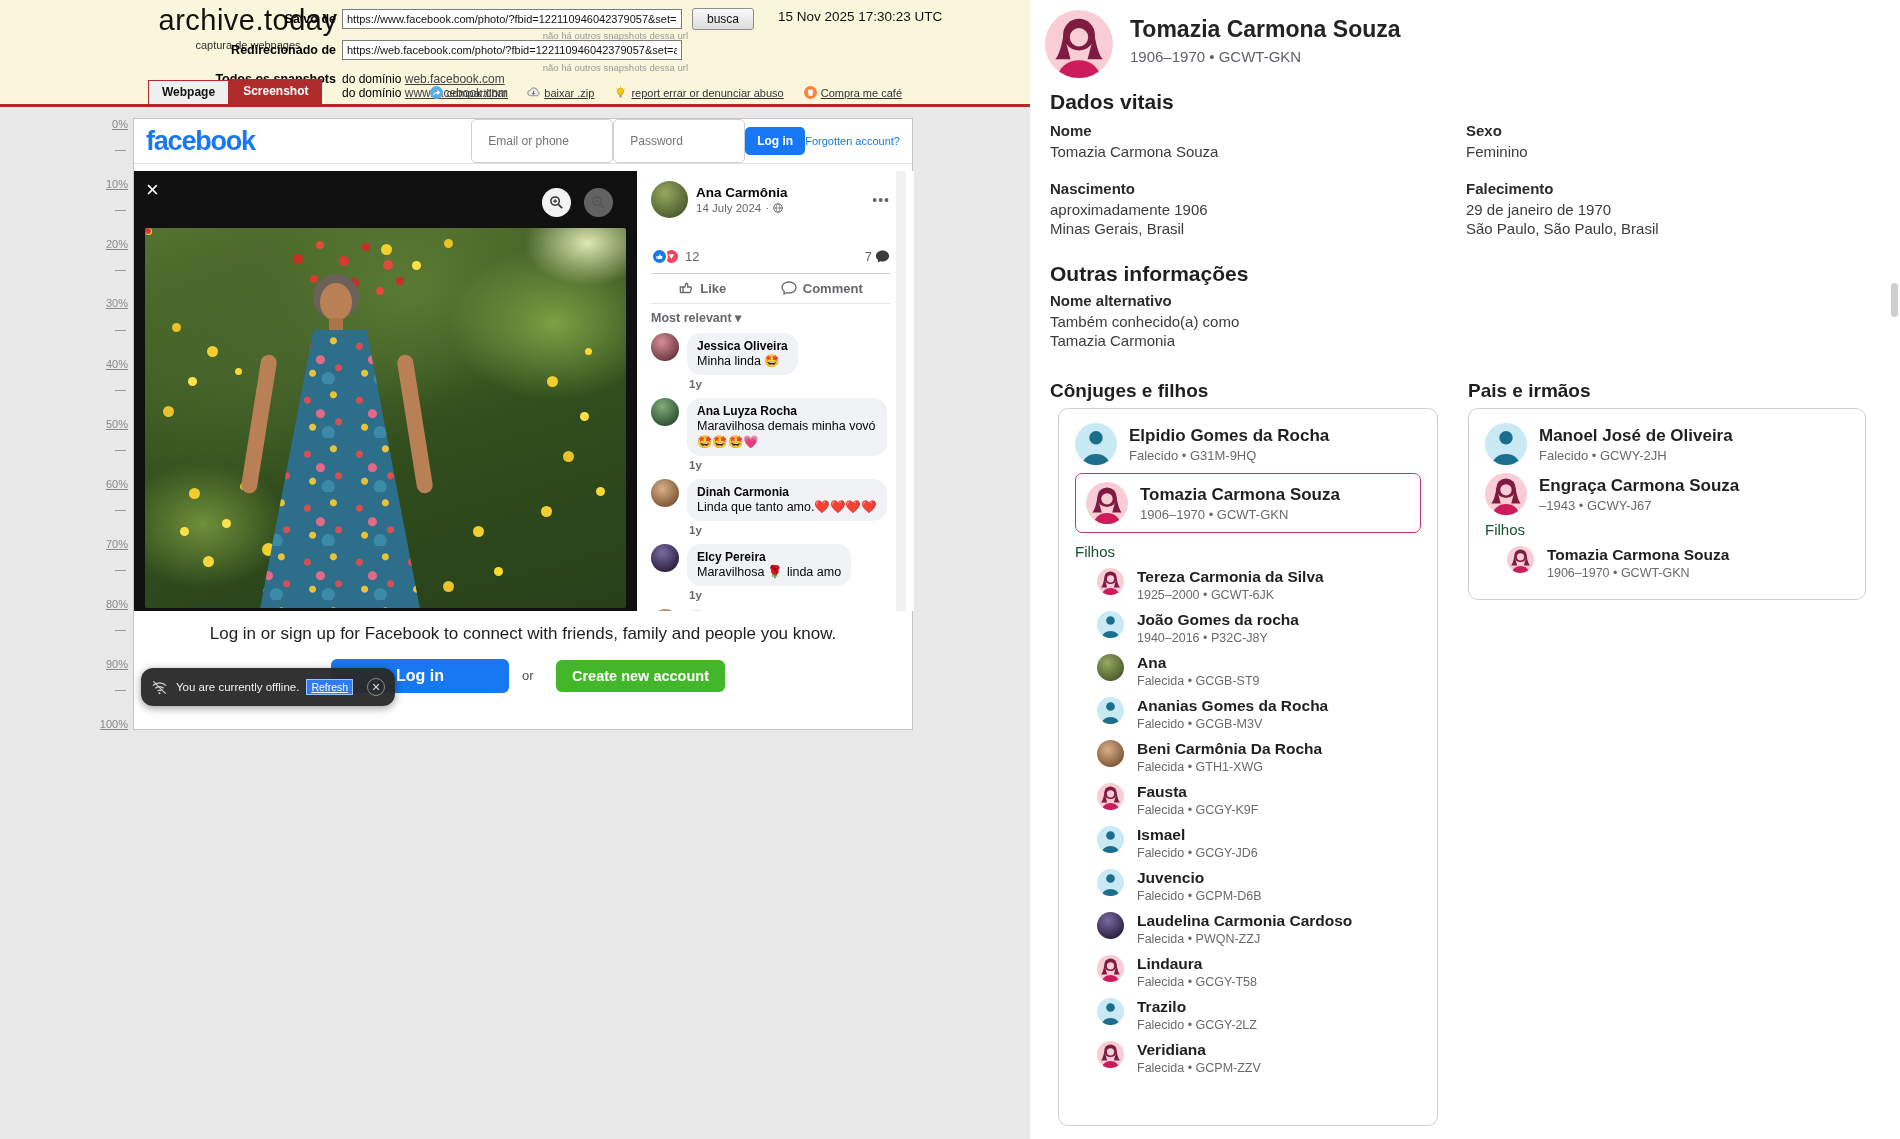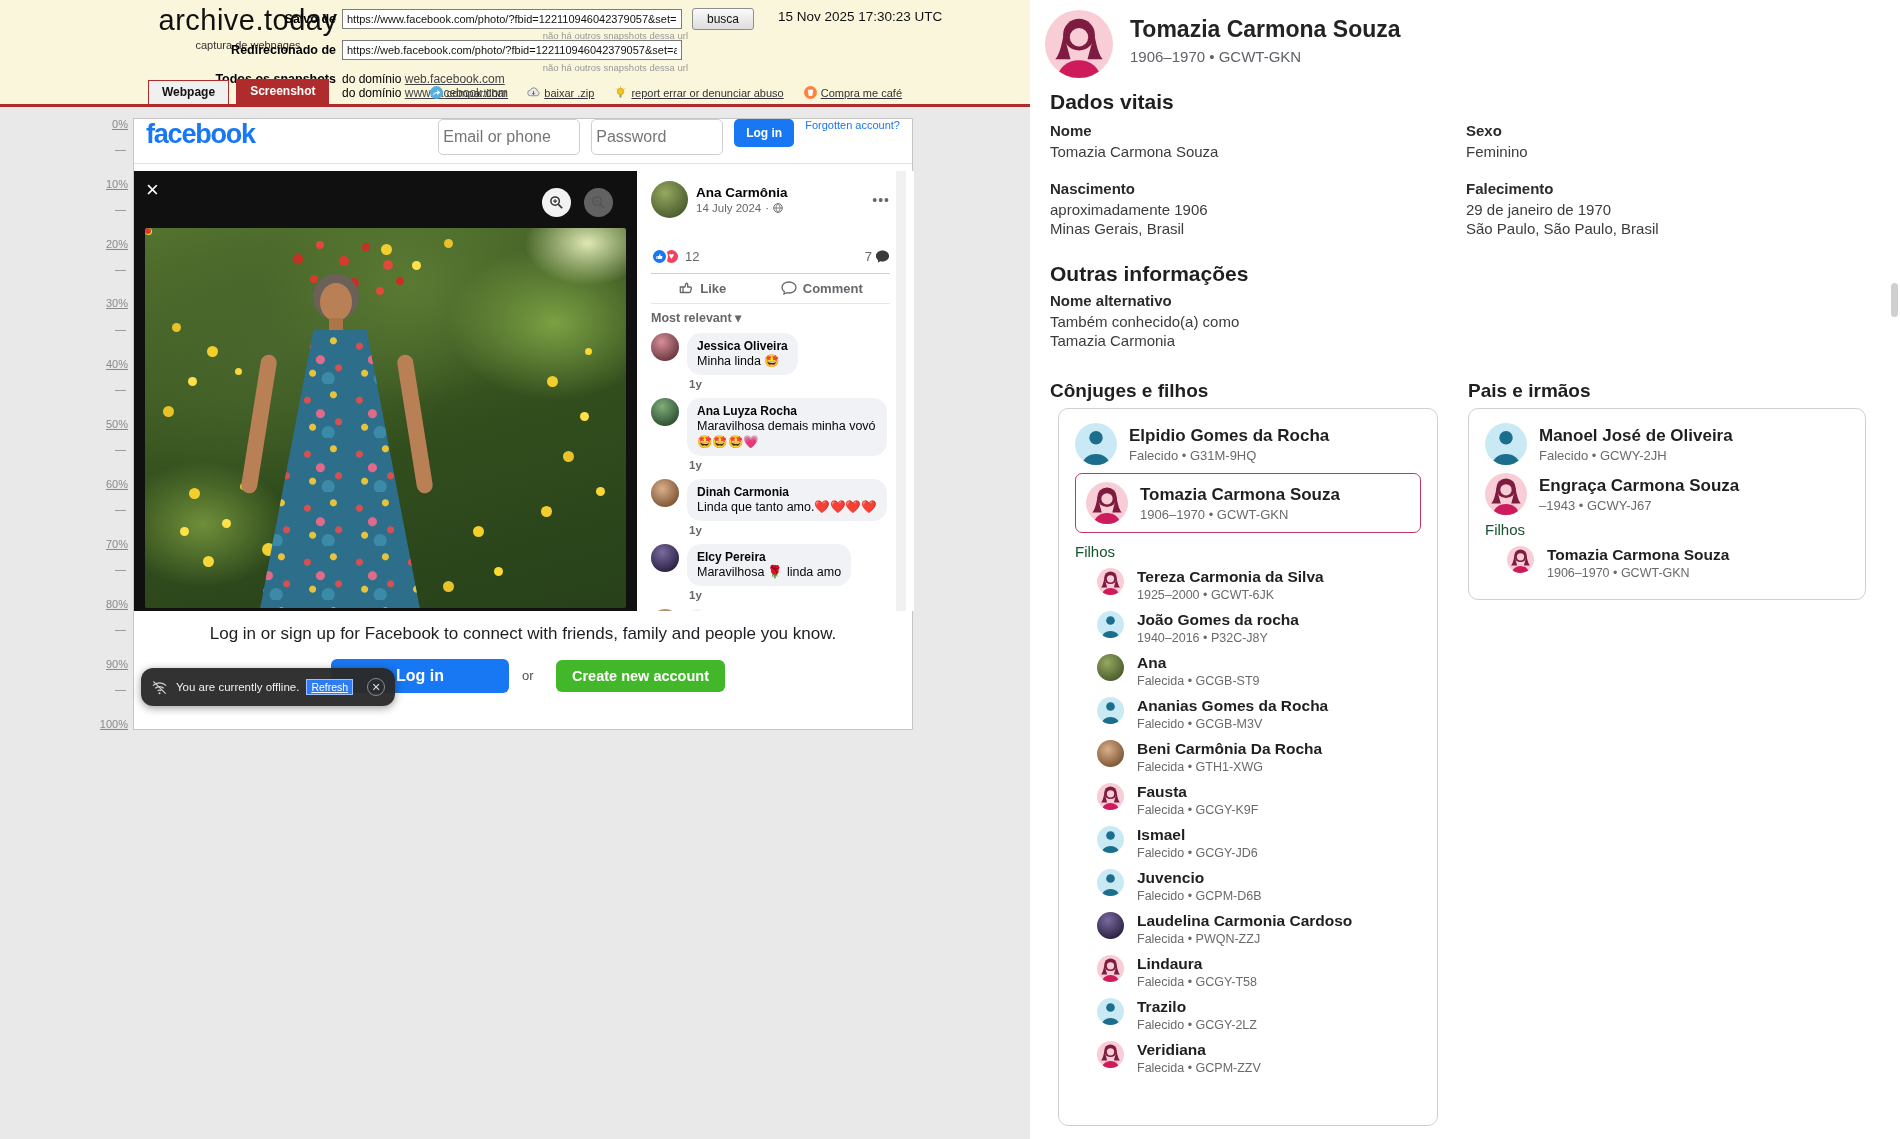--- a/index.html
+++ b/index.html
@@ -17,41 +17,41 @@
   .arch-logo .t{font-size:29px;color:#111;letter-spacing:.5px}
   .arch-logo .s{font-size:11px;color:#333;margin-top:2px}
   .frm-row{position:absolute;left:0;display:flex;align-items:center}
   .frm-label{width:342px;text-align:right;font-weight:bold;font-size:12.5px;padding-right:6px;color:#000}
   .frm-input{width:340px;height:20px;border:1px solid #7b7b7b;background:#fff;font-size:11px;padding:0 4px;color:#111;font-family:"Liberation Sans",sans-serif}
   .busca{margin-left:10px;height:22px;padding:0 14px;font-size:12px;background:linear-gradient(#fafafa,#ddd);border:1px solid #8e8e8e;border-radius:3px;color:#111}
   .arch-date{position:absolute;left:778px;top:9px;font-size:13.5px;color:#111}
   .no-snap{position:absolute;left:348px;width:340px;text-align:right;font-size:9.5px;color:#999}
   .dom-block{font-size:12px;line-height:14px;color:#000}
   .dom-block a{color:#444;text-decoration:underline;cursor:pointer}
-  .arch-tabs{position:absolute;left:148px;bottom:3px;display:flex;gap:7px;align-items:flex-end}
+  .arch-tabs{position:absolute;left:148px;bottom:3px;display:flex;align-items:flex-end}
   .tab{padding:4px 13px 5px;font-size:12px;font-weight:bold;cursor:pointer}
   .tab.active{background:#F0F0F0;border:1px solid var(--red);border-bottom:none;color:#111;margin-bottom:-3px;padding-bottom:8px}
   .tab.inactive{background:var(--red);color:#fff;border:1px solid var(--red)}
   .arch-line{position:absolute;left:0;right:0;bottom:0;height:3px;background:var(--red)}
   .arch-links{position:absolute;right:128px;bottom:8px;display:flex;gap:20px;align-items:center}
   .alink{display:flex;gap:4px;align-items:center;font-size:11px;color:#333;text-decoration:underline;cursor:pointer}
   .alink svg{width:13px;height:13px}
 
   .arch-content{position:absolute;left:0;top:107px;width:1030px;height:1032px;background:var(--gray)}
 
   
   .ruler{position:absolute;left:96px;top:11px;width:32px}
   .ruler-label{position:absolute;right:0;font-size:11px;color:#8a8a8a;text-decoration:underline;cursor:pointer}
   .ruler-dash{position:absolute;right:2px;width:11px;border-top:1px solid #9a9a9a}
 
   
   .fb-box{position:absolute;left:133px;top:11px;width:780px;height:612px;background:#fff;border:1px solid #c6c6c6}
-  .fb-header{position:absolute;left:0;top:0;width:100%;height:45px;border-bottom:1px solid #e0e0e0;display:flex;align-items:flex-start;padding:0 12px;gap:11px}
+  .fb-header{position:absolute;left:0;top:0;width:100%;height:45px;border-bottom:1px solid #e0e0e0;display:flex;align-items:center;padding:0 12px;gap:0}
   .fb-logo{font-size:27px;font-weight:bold;color:var(--fbblue);letter-spacing:-1.2px;margin-right:auto}
-  .fb-inp{height:36px;border:1px solid #ccd0d5;border-radius:5px;font-size:16px;padding:0 4px;color:#333;font-family:"Liberation Sans",sans-serif}
+  .fb-inp{height:44px;border:1px solid #ccd0d5;border-radius:5px;font-size:12px;padding:0 16px;color:#333;font-family:"Liberation Sans",sans-serif}
   .fb-inp.email{width:142px}.fb-inp.pass{width:132px}
   .fb-login-sm{height:28px;padding:0 12px;background:var(--fbblue);border:none;border-radius:5px;color:#fff;font-weight:bold;font-size:12px;cursor:pointer}
   .fb-forgot{font-size:11px;color:var(--fbblue);cursor:pointer;white-space:nowrap}
 
   .viewer{position:absolute;left:0;top:52px;width:780px;height:440px}
   .stage{position:absolute;left:0;top:0;width:503px;height:440px;background:#101010;overflow:hidden}
   .close-x{position:absolute;left:12px;top:8px;color:#fff;font-size:22px;line-height:22px;cursor:pointer;z-index:4}
   .zbtn{position:absolute;top:17px;width:29px;height:29px;border-radius:50%;display:flex;align-items:center;justify-content:center;z-index:4;cursor:pointer}
   .zbtn.zin{left:408px;background:#f2f2f2}
   .zbtn.zout{left:450px;background:rgba(200,200,200,.45)}

